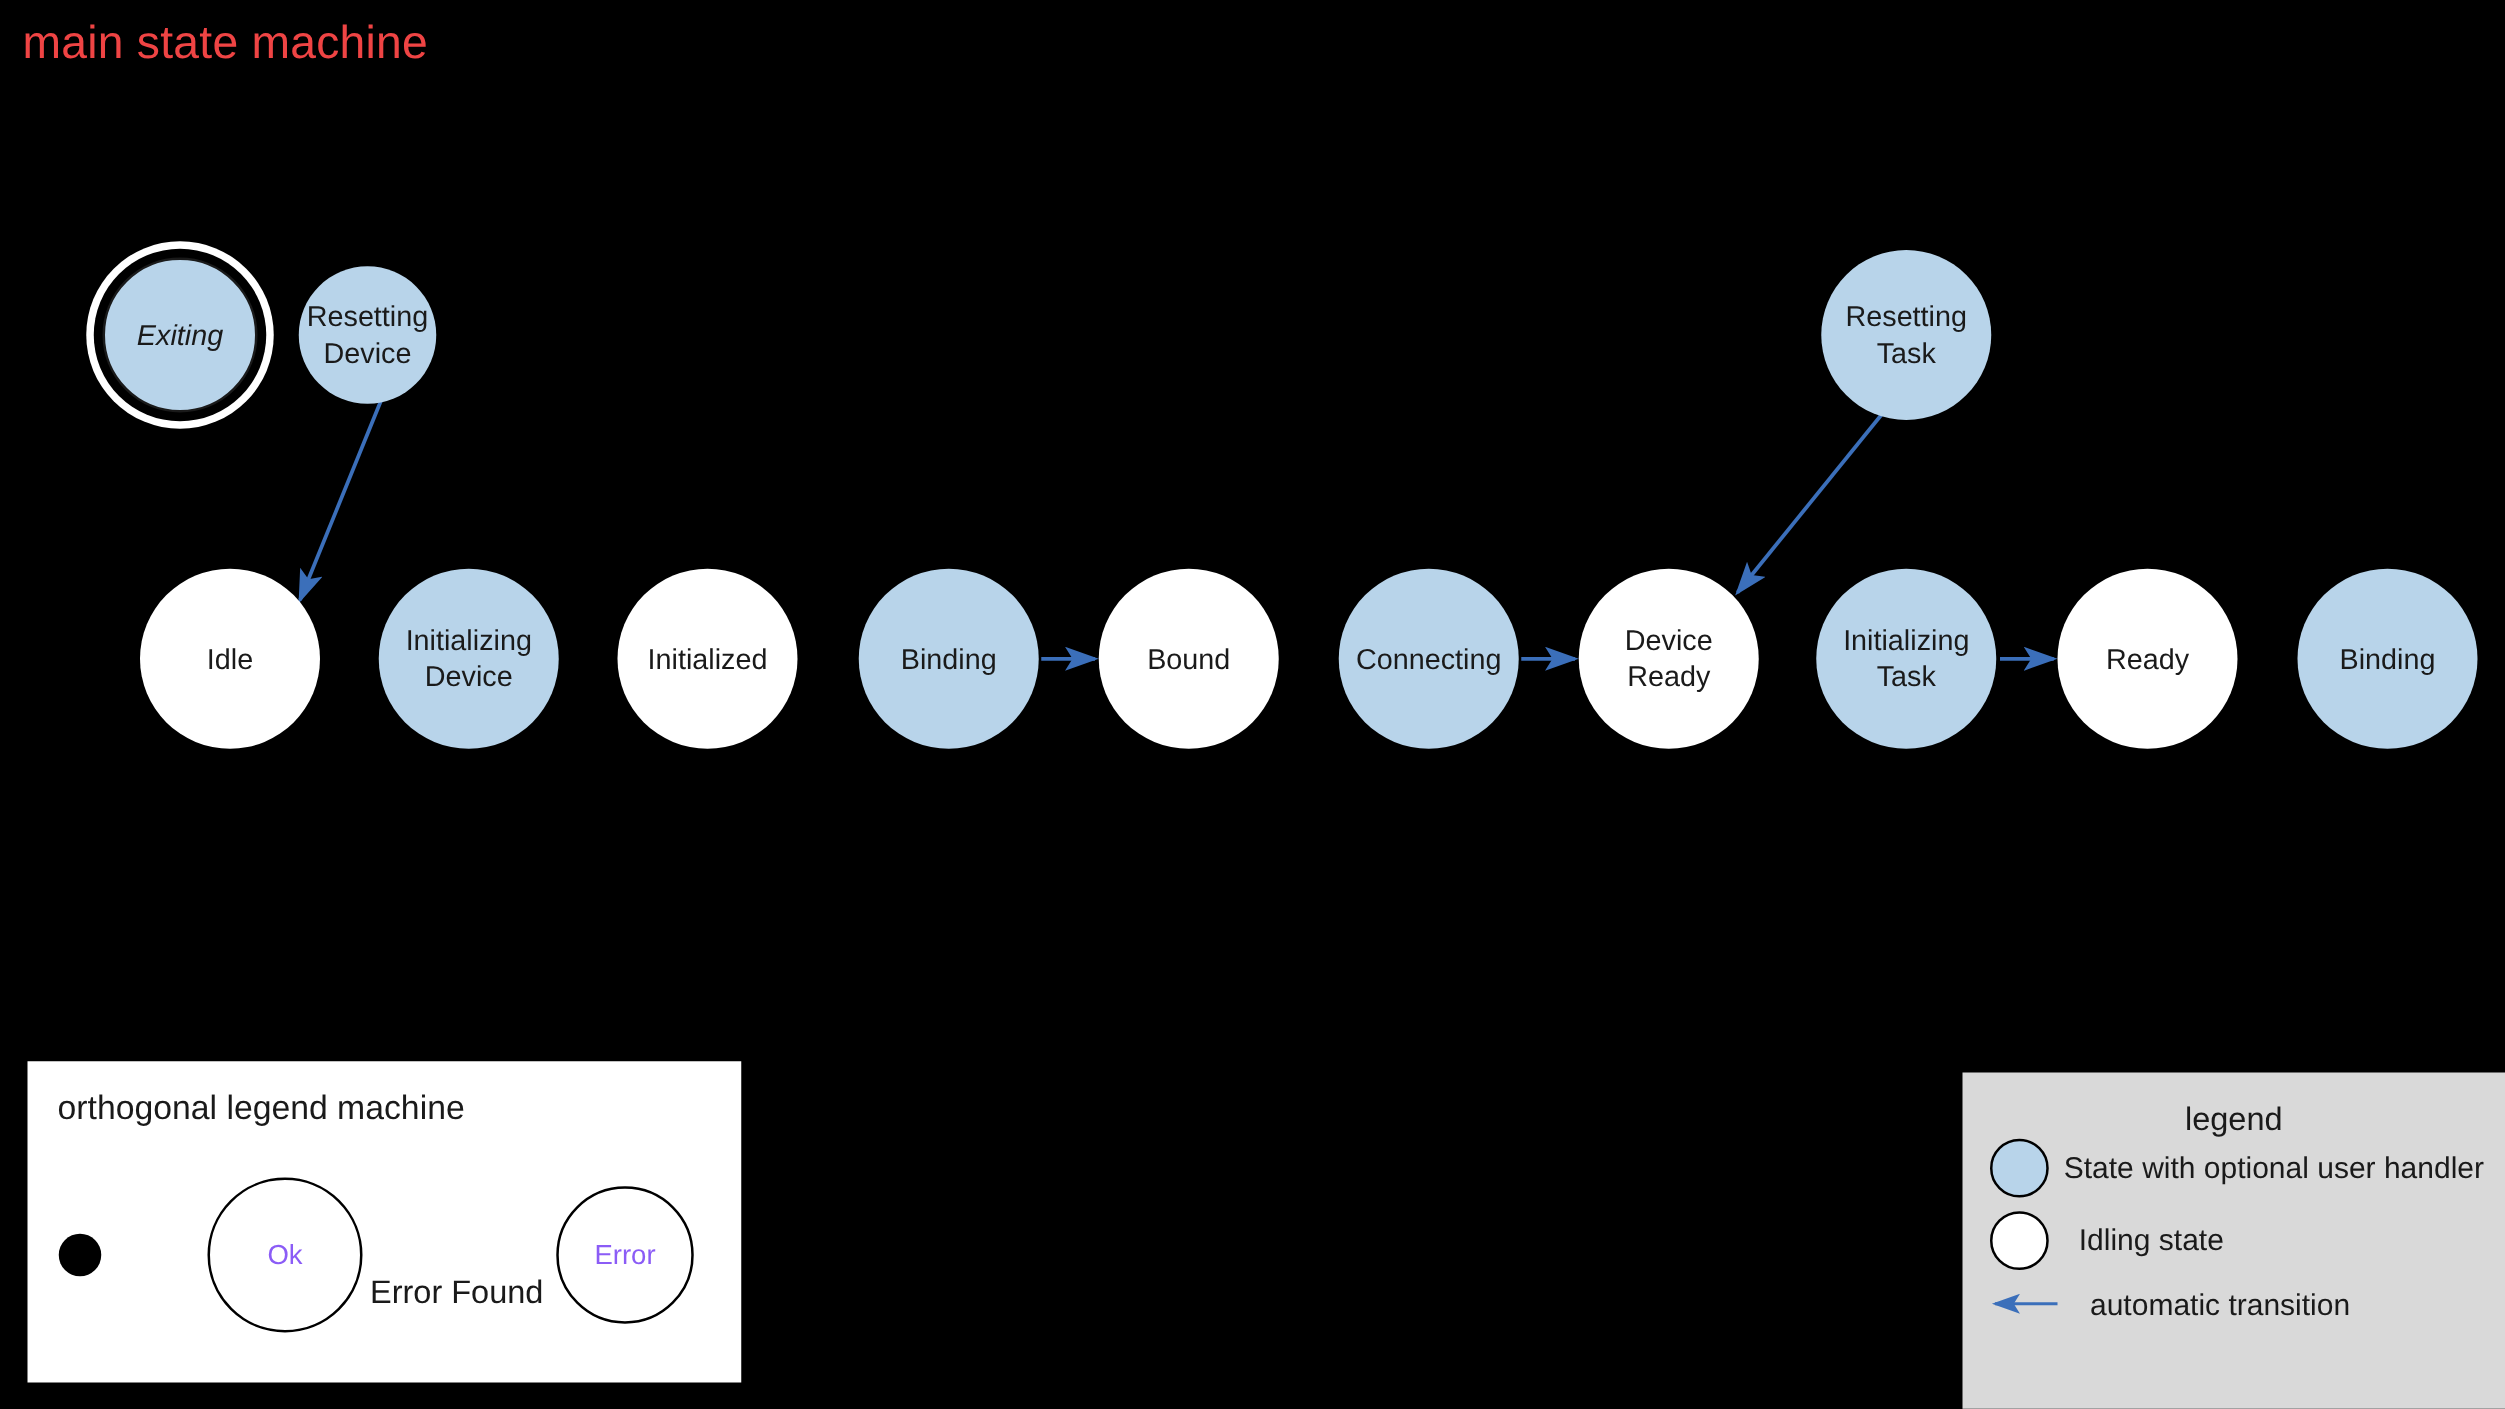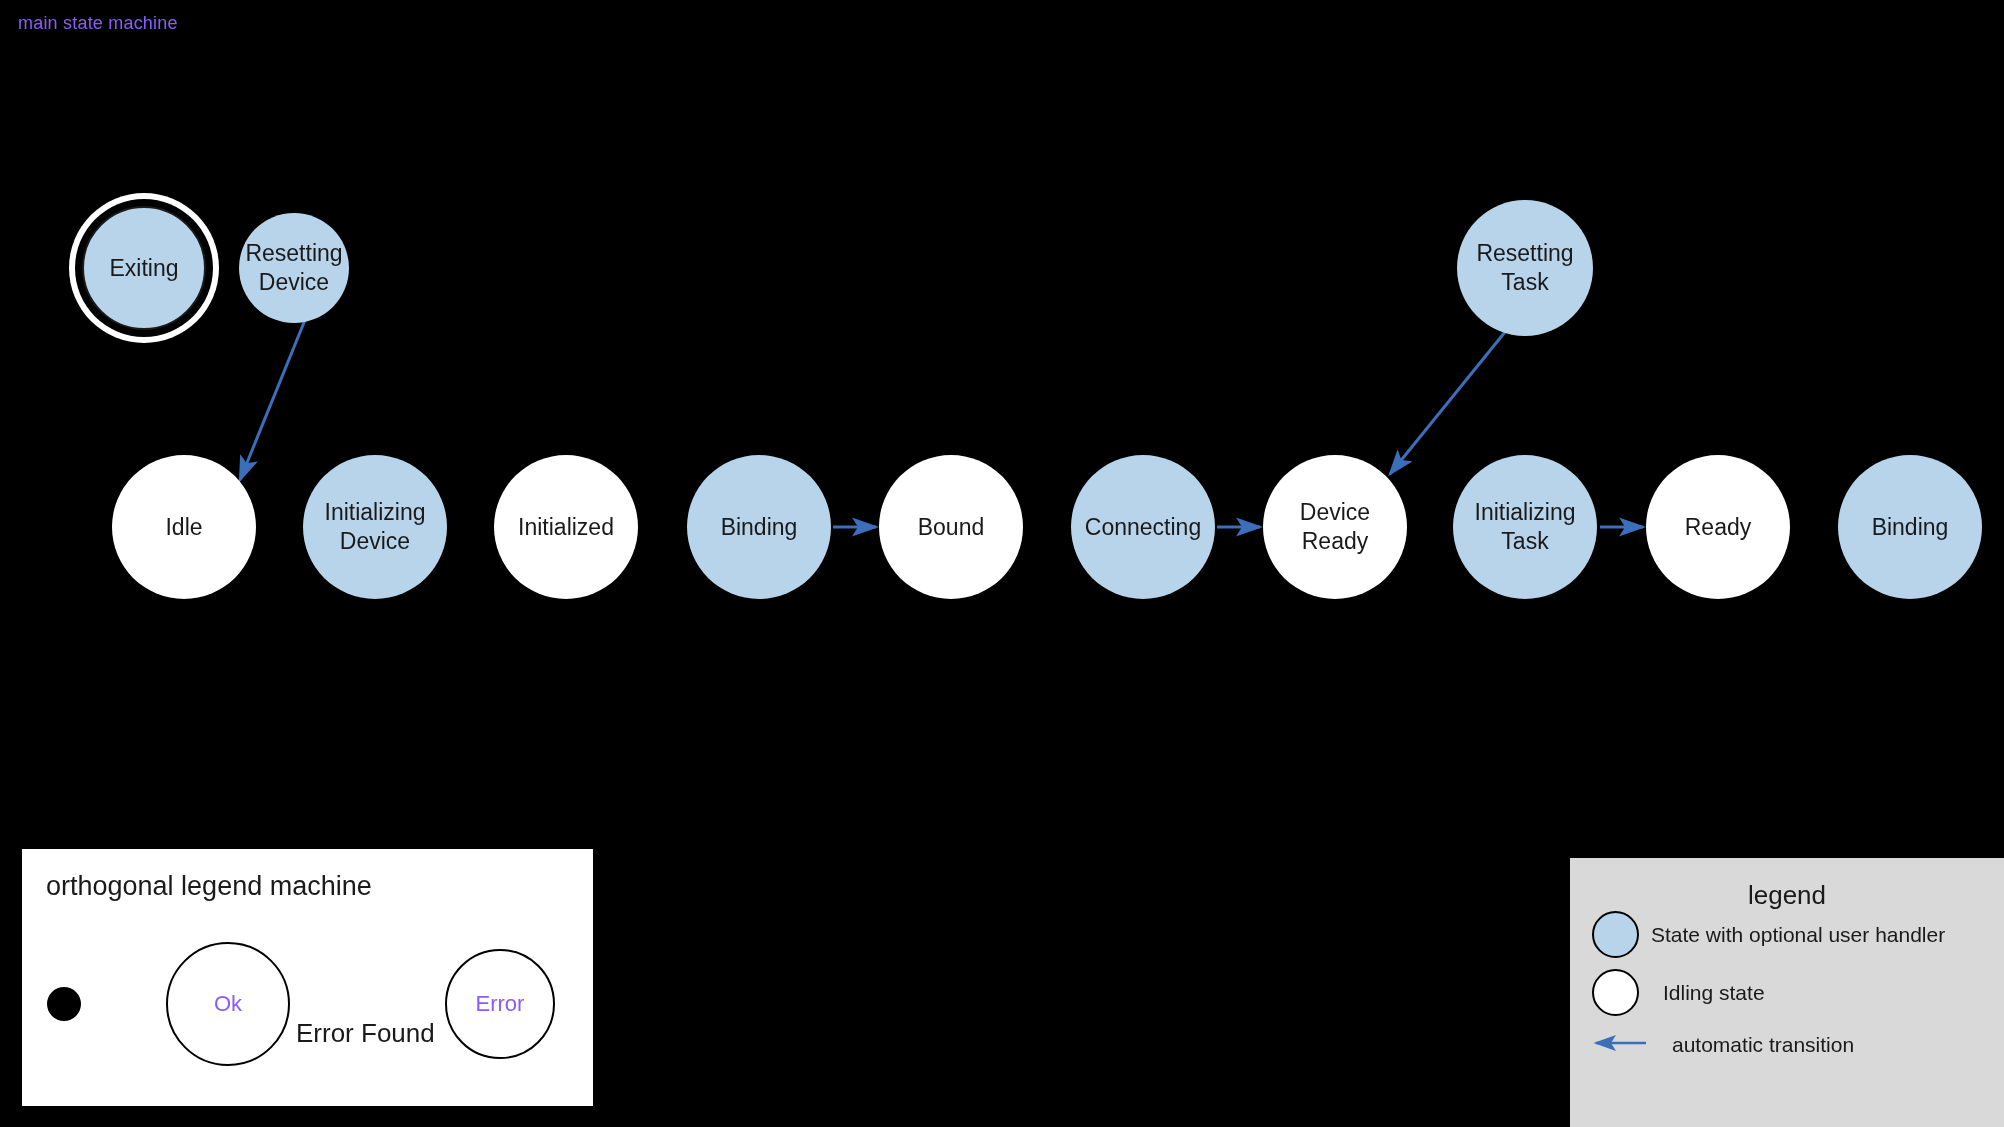--- a/index.html
+++ b/index.html
@@ -17,22 +17,22 @@
   #canvas {
     position: absolute;
     left: 0; top: 0;
     width: 2004px;
     height: 1127px;
   }
   .diagram-title {
     position: absolute;
     left: 18px;
     top: 13px;
-    color: #8b5cf6;
-    font-size: 18px;
+    color: #ef4444;
+    font-size: 37px;
     font-family: "Liberation Sans", sans-serif;
     white-space: nowrap;
     letter-spacing: 0.2px;
   }
   
   .state {
     position: absolute;
     border-radius: 50%;
     display: flex;
     align-items: center;
@@ -125,21 +125,21 @@
   .legend-swatch.blue  { background: #b8d4ea; }
   .legend-swatch.white { background: #ffffff; }
   .legend-arrow-box {
     width: 47px;
     height: 47px;
     flex: 0 0 auto;
     position: relative;
   }
   .legend-text {
     color: #1a1a1a;
-    font-size: 21px;
+    font-size: 24px;
     margin-left: 12px;
     white-space: nowrap;
     font-family: "Liberation Sans", sans-serif;
   }
 </style>
 </head>
 <body>
 
 <div class="diagram-title">main state machine</div>
 
@@ -159,21 +159,21 @@
       <line x1="1505" y1="332" x2="1390" y2="474" stroke="#3b6fba" stroke-width="3" marker-end="url(#arrow-blue)"></line>
       <line x1="1600" y1="527" x2="1643" y2="527" stroke="#3b6fba" stroke-width="3" marker-end="url(#arrow-blue)"></line>
     </g>
   <g id="ortho-edges">
       <line x1="84" y1="1004" x2="160" y2="1004" stroke="#000000" stroke-width="3" marker-end="url(#arrow-black)"></line>
       <line x1="291" y1="1004" x2="440" y2="1004" stroke="#000000" stroke-width="3" marker-end="url(#arrow-black)"></line>
     </g>
 </svg>
 
 <div id="state-layer">
-    <div class="state blue final" style="left: 82px; top: 206px; width: 124px; height: 124px;">
+    <div class="state blue final" style="left: 82px; top: 206px; width: 124px; height: 124px; font-style: italic;">
       <div class="state-label"><span>Exiting</span></div>
     </div>
     <div class="state blue" style="left: 239px; top: 213px; width: 110px; height: 110px;">
       <div class="state-label"><span>Resetting</span><br><span>Device</span></div>
     </div>
     <div class="state blue" style="left: 1457px; top: 200px; width: 136px; height: 136px;">
       <div class="state-label"><span>Resetting</span><br><span>Task</span></div>
     </div>
     <div class="state white" style="left: 112px; top: 455px; width: 144px; height: 144px;">
       <div class="state-label"><span>Idle</span></div>

